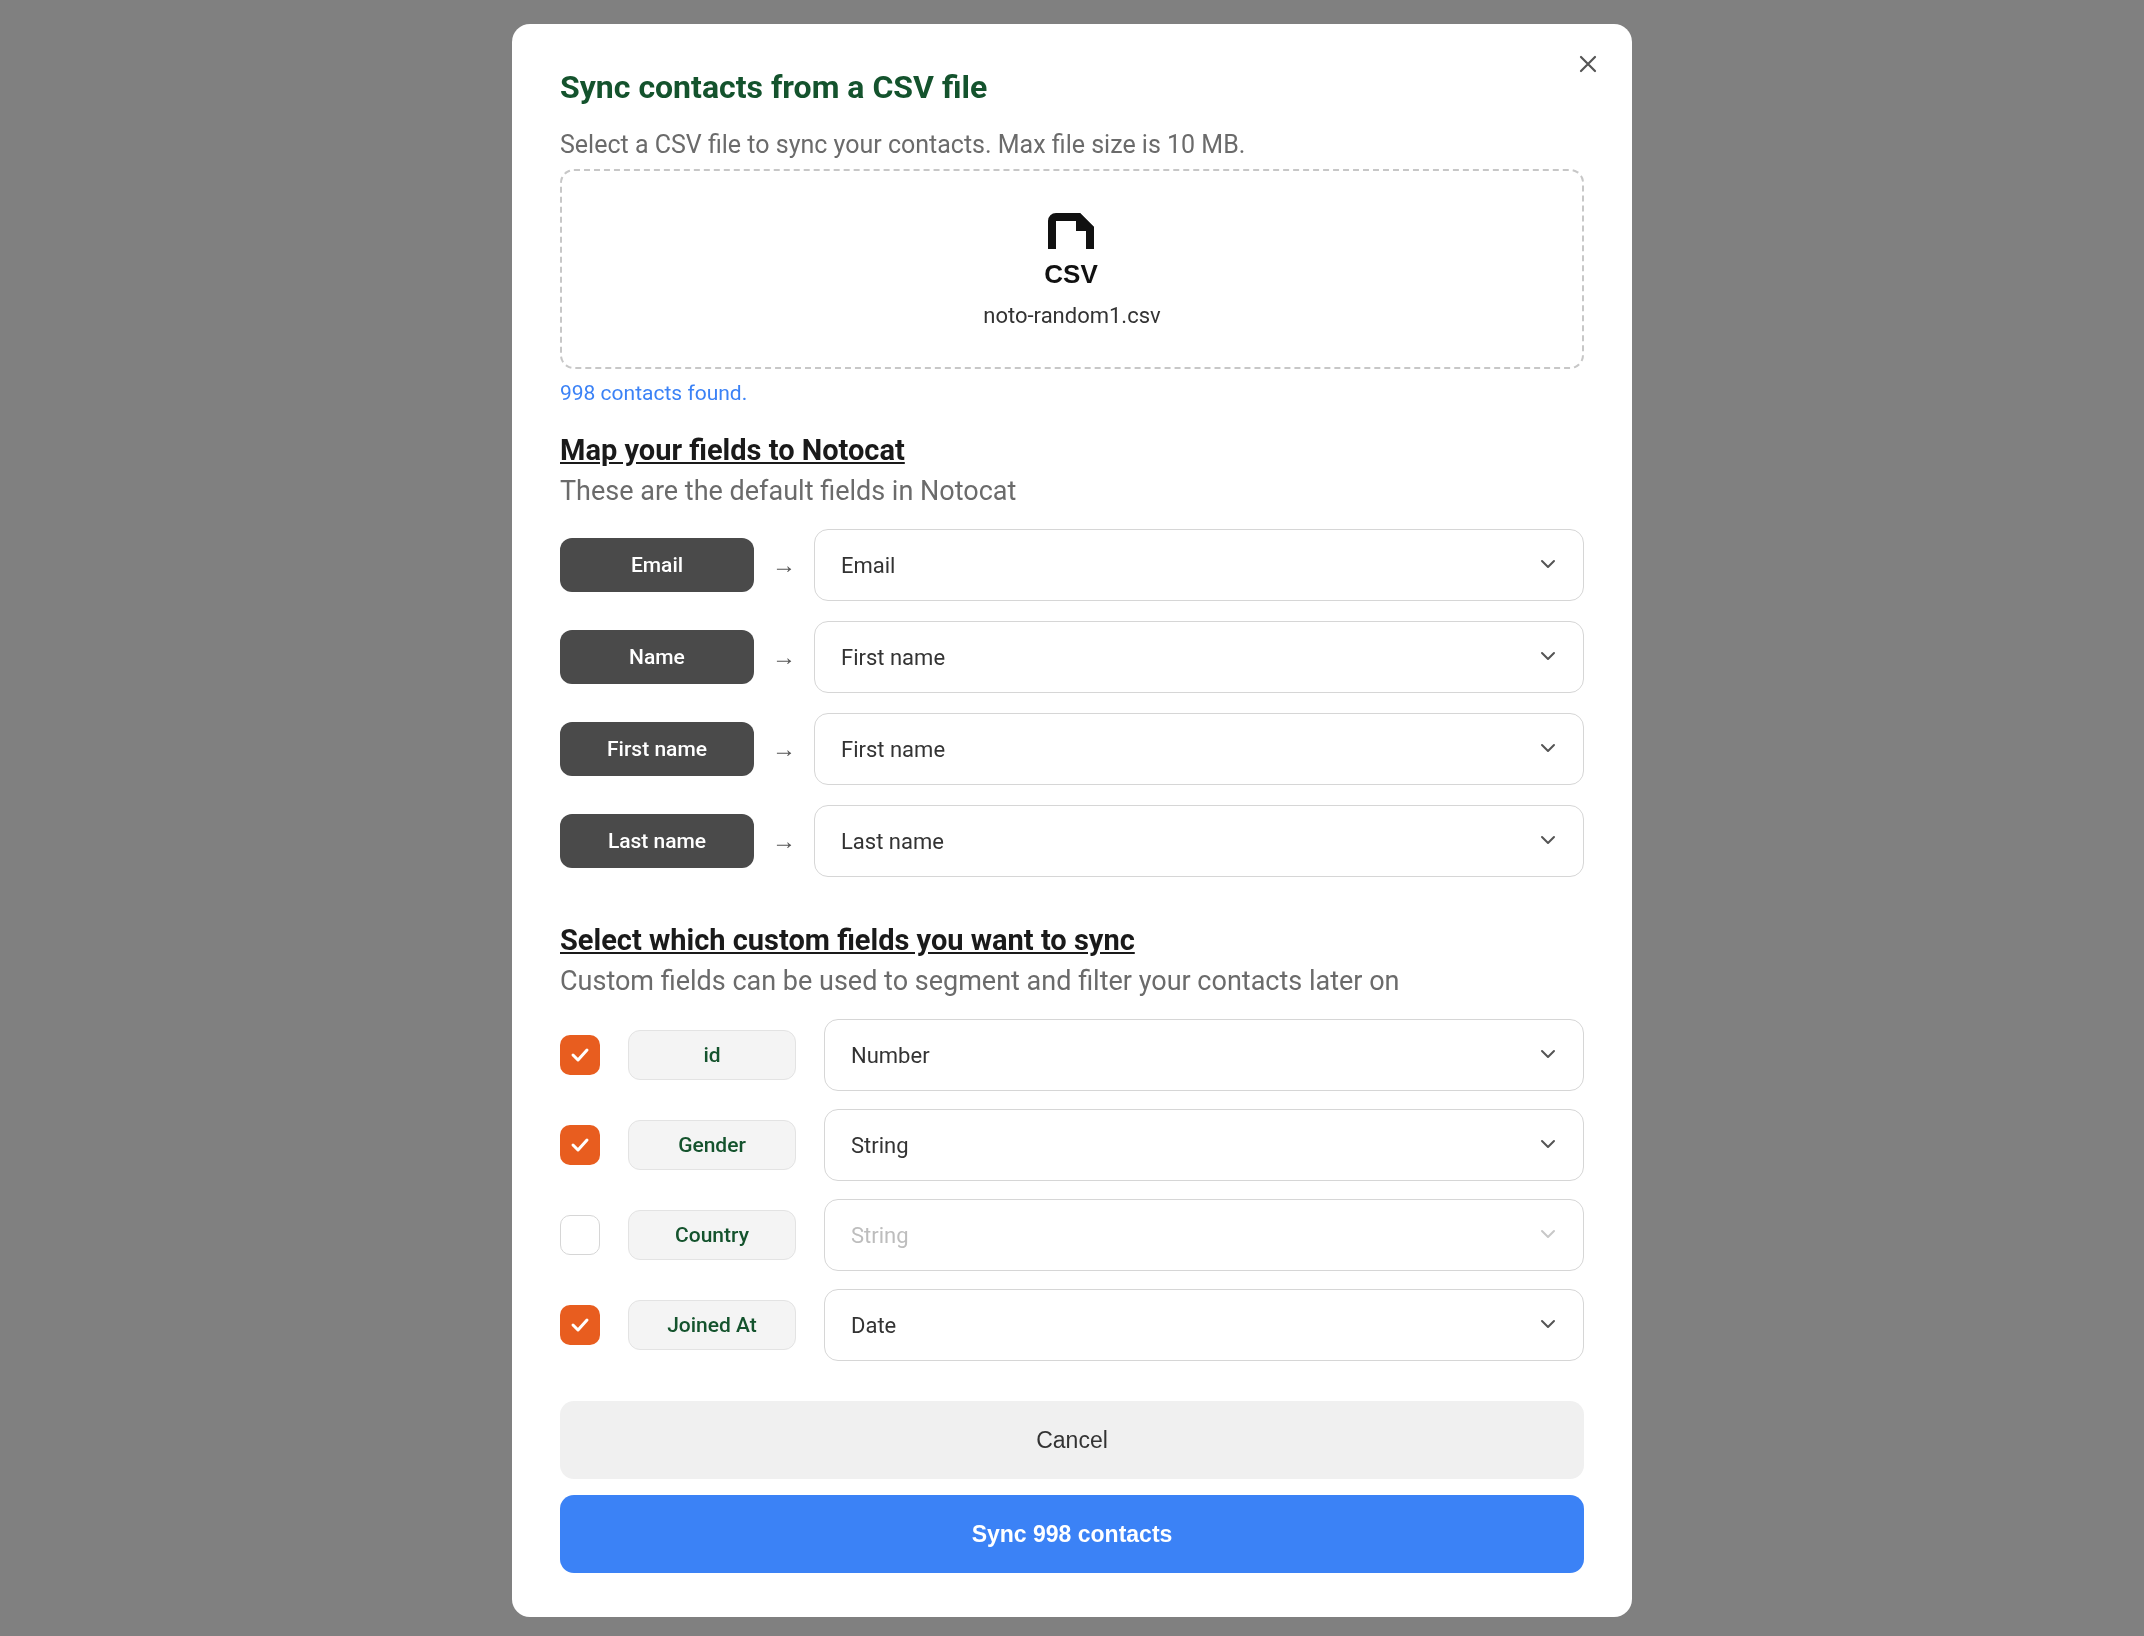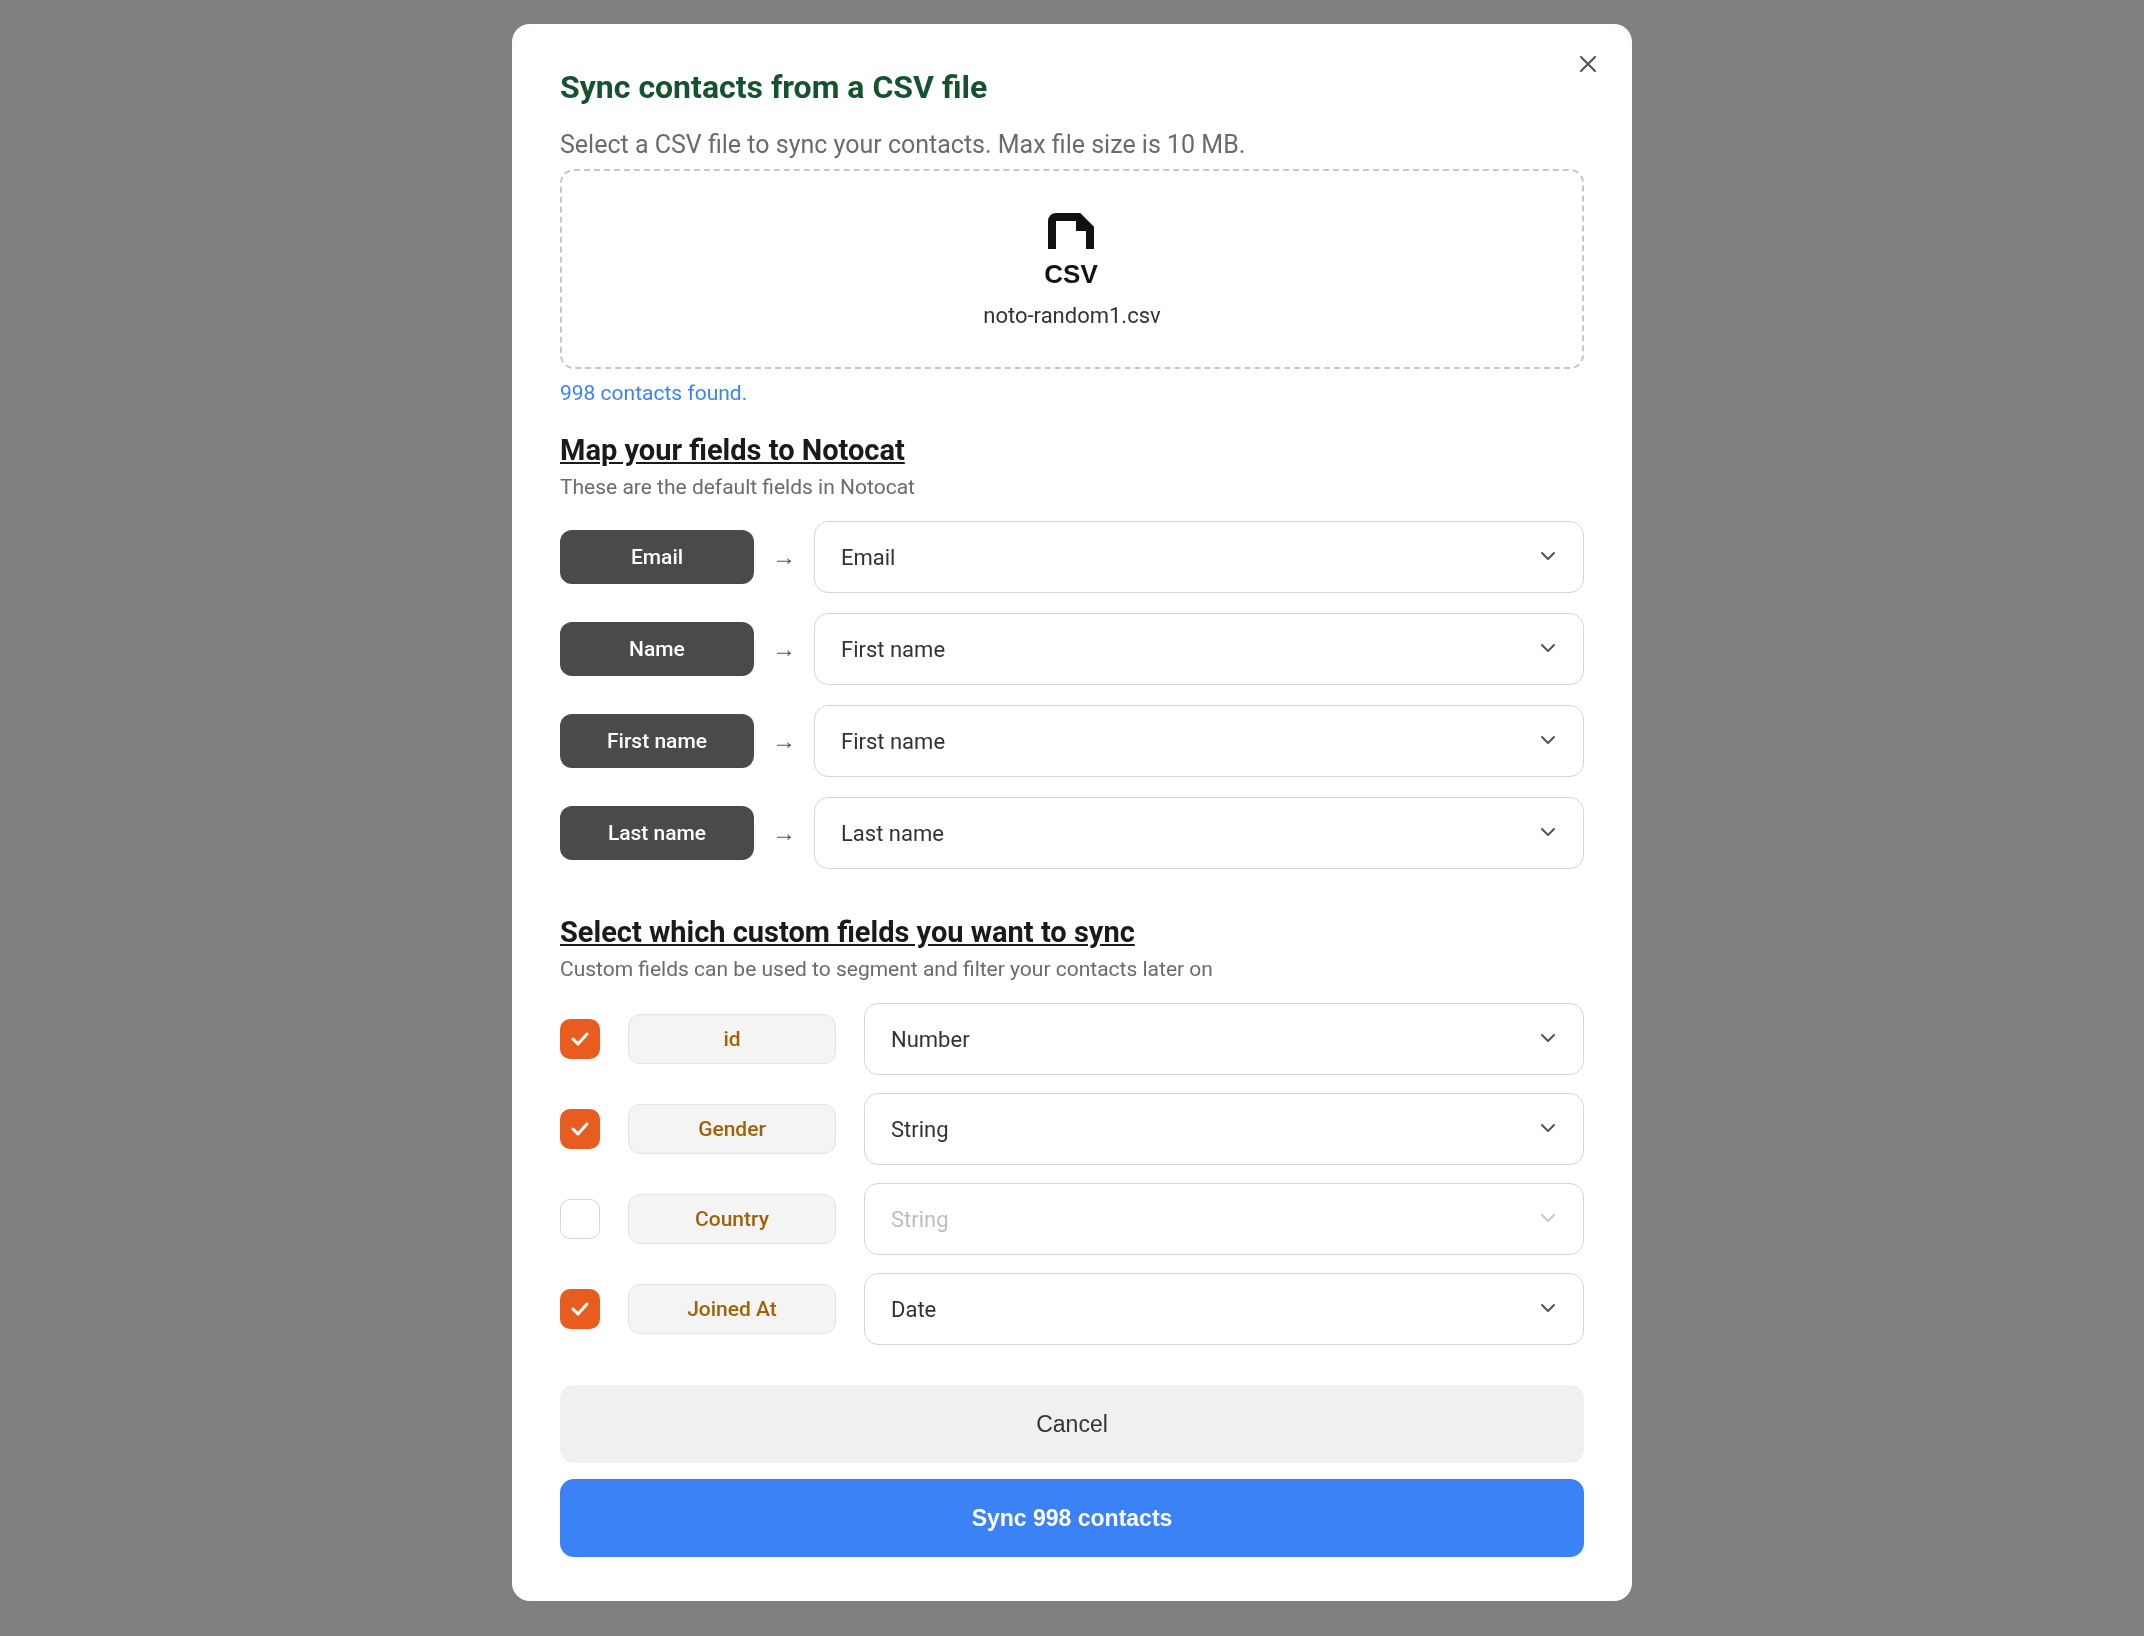--- a/index.html
+++ b/index.html
@@ -63,21 +63,21 @@
     margin-bottom: 28px;
   }
   h2.section-title {
     font-size: 29px;
     font-weight: 700;
     color: #1a1a1a;
     margin-bottom: 8px;
     text-decoration: underline;
   }
   .section-sub {
-    font-size: 21px;
+    font-size: 27px;
     color: #6b6b6b;
     margin-bottom: 22px;
   }
 
   .map-row {
     display: flex;
     align-items: center;
     gap: 18px;
     margin-bottom: 20px;
   }
@@ -133,23 +133,23 @@
     justify-content: center;
     cursor: pointer;
     flex-shrink: 0;
   }
   .chk.checked { background: #e85d1f; }
   .chk.unchecked { background: #fff; border: 1.5px solid #d6d6d6; }
   .chk svg { display: block; }
   .pill-light {
     background: #f4f4f4;
     border: 1.5px solid #e3e3e3;
-    color: #a16207;
+    color: #14532d;
     border-radius: 12px;
-    width: 208px;
+    width: 168px;
     height: 50px;
     display: flex;
     align-items: center;
     justify-content: center;
     font-size: 21px;
     font-weight: 500;
   }
 
   .footer {
     display: flex;

